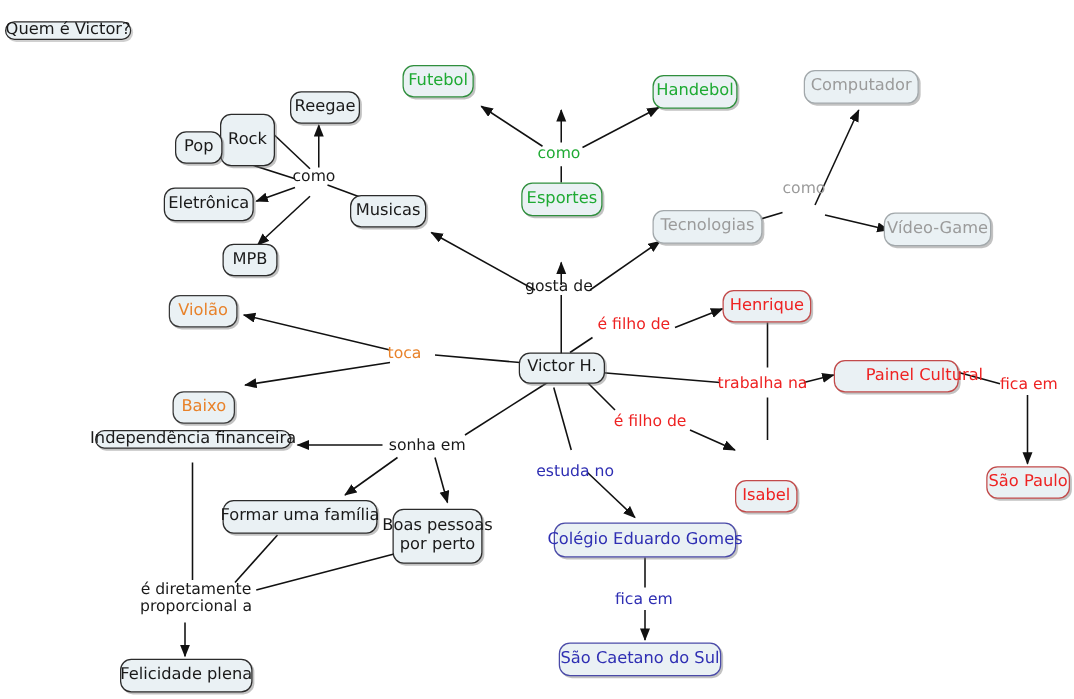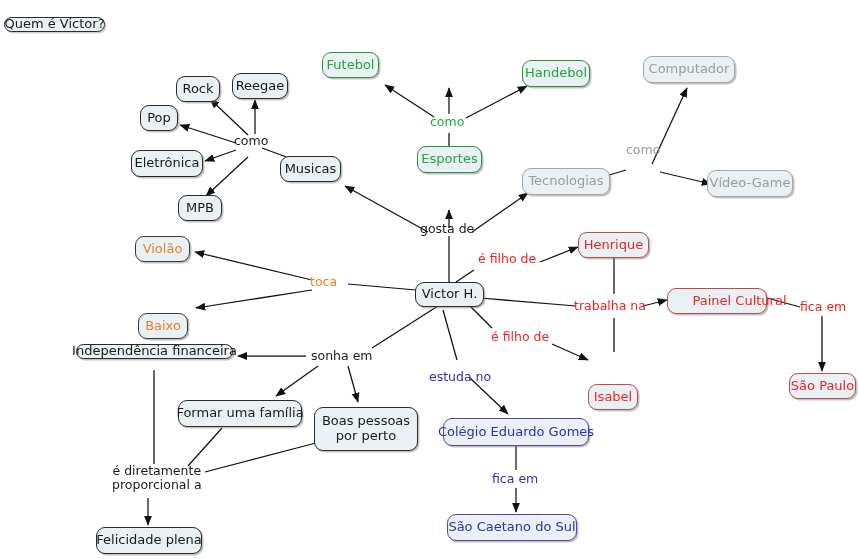--- a/index.html
+++ b/index.html
@@ -94,21 +94,21 @@
       <path d="M516,446 L516,470"></path>
       <path d="M516,488 L516,512" marker-end="url(#ah)"></path>
     </g>
   </svg>
 
   <div class="node title" style="left:4px;top:5px;width:101px;height:15px;margin-top:12px;">Quem é Victor?</div>
 
   <div class="node" style="left:415px;top:282px;width:69px;height:25px;">Victor H.</div>
 
   <div class="node" style="left:280px;top:156px;width:61px;height:26px;">Musicas</div>
-  <div class="node" style="left:176px;top:76px;width:44px;height:26px;">Rock</div>
+  <div class="node" style="left:176px;top:91px;width:44px;height:42px;">Rock</div>
   <div class="node" style="left:232px;top:73px;width:56px;height:26px;">Reegae</div>
   <div class="node" style="left:140px;top:105px;width:38px;height:26px;">Pop</div>
   <div class="node" style="left:131px;top:150px;width:72px;height:27px;">Eletrônica</div>
   <div class="node" style="left:178px;top:195px;width:44px;height:26px;">MPB</div>
 
   <div class="node green" style="left:417px;top:146px;width:65px;height:27px;">Esportes</div>
   <div class="node green" style="left:322px;top:52px;width:57px;height:26px;">Futebol</div>
   <div class="node green" style="left:522px;top:60px;width:68px;height:27px;">Handebol</div>
 
   <div class="node gray" style="left:522px;top:168px;width:88px;height:27px;">Tecnologias</div>
@@ -121,21 +121,21 @@
   <div class="node red" style="left:578px;top:232px;width:71px;height:26px;">Henrique</div>
   <div class="node red" style="left:588px;top:352px;width:50px;height:26px;margin-top:32px;">Isabel</div>
   <div class="node red" style="left:667px;top:288px;width:100px;height:26px;padding-left:45px;">Painel Cultural</div>
   <div class="node red" style="left:789px;top:373px;width:67px;height:26px;">São Paulo</div>
 
   <div class="node blue" style="left:443px;top:418px;width:146px;height:28px;">Colégio Eduardo Gomes</div>
   <div class="node blue" style="left:447px;top:514px;width:130px;height:27px;">São Caetano do Sul</div>
 
   <div class="node" style="left:76px;top:344px;width:157px;height:15px;">Independência financeira</div>
   <div class="node" style="left:178px;top:400px;width:124px;height:27px;">Formar uma família</div>
-  <div class="node" style="left:314px;top:407px;width:104px;height:44px;">Boas pessoas
+  <div class="node" style="left:314px;top:407px;width:72px;height:44px;">Boas pessoas
 por perto</div>
   <div class="node" style="left:96px;top:527px;width:106px;height:27px;">Felicidade plena</div>
 
   <div class="lbl" style="left:420px;top:222px;">gosta de</div>
   <div class="lbl" style="left:234px;top:134px;">como</div>
   <div class="lbl green" style="left:430px;top:115px;">como</div>
   <div class="lbl gray" style="left:626px;top:143px;">como</div>
   <div class="lbl orange" style="left:310px;top:275px;">toca</div>
   <div class="lbl" style="left:311px;top:349px;">sonha em</div>
   <div class="lbl red" style="left:478px;top:252px;">é filho de</div>

